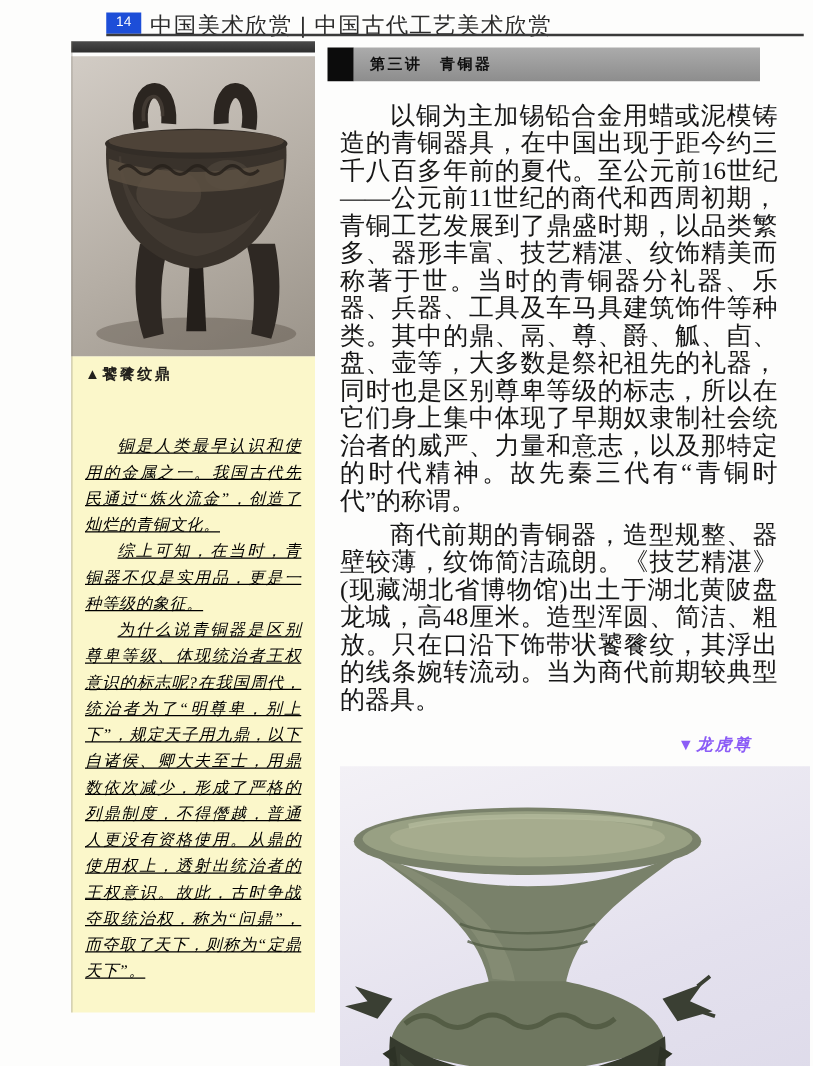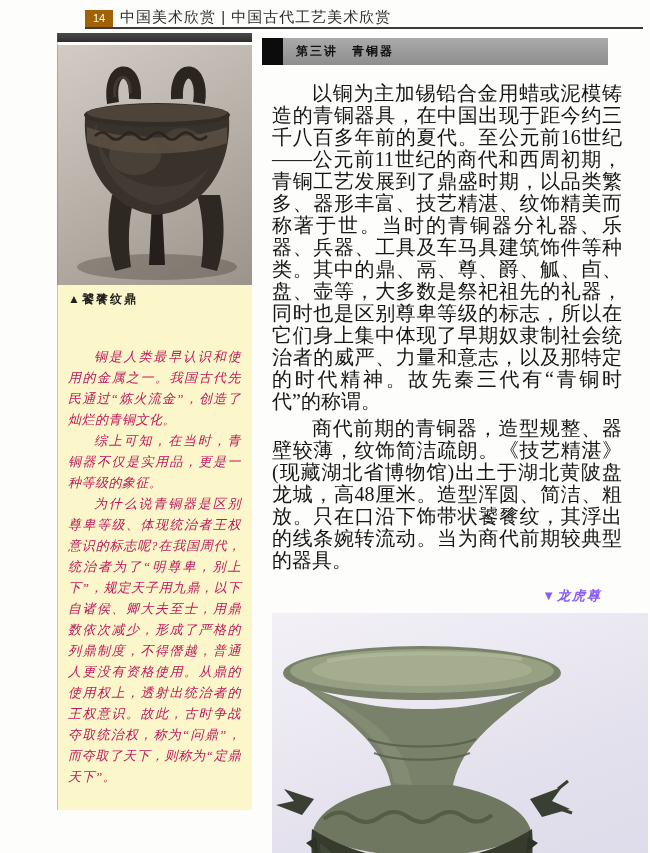--- a/index.html
+++ b/index.html
@@ -4,26 +4,26 @@
 <style>
   html,body{margin:0;padding:0;}
   body{
     width:650px;height:853px;position:relative;overflow:hidden;
     background:#fdfdfc;
     font-family:"Liberation Serif", serif;
   }
   
   .page-num{
     position:absolute;left:85px;top:10px;width:28px;height:17px;
-    background:#a16207;color:#fff;text-align:center;line-height:17px;
+    background:#1d4ed8;color:#fff;text-align:center;line-height:17px;
     font-family:"Liberation Sans", sans-serif;font-size:11px;
   }
   .header-title{
     position:absolute;left:120px;top:8px;
-    font-family:"Liberation Sans", sans-serif;font-size:15px;color:#2b2b2b;
+    font-family:"Liberation Sans", sans-serif;font-size:18px;color:#2b2b2b;
     letter-spacing:1px;white-space:nowrap;
   }
   .header-rule{
     position:absolute;left:85px;top:27px;width:558px;height:2px;background:#3a3a3a;
   }
   
   .sidebar{
     position:absolute;left:57px;top:33px;width:195px;height:822px;
   }
   .sidebar-topbar{height:9px;background:linear-gradient(#4a4a4a,#2e2e2e);margin-bottom:3px;}
@@ -34,22 +34,22 @@
   .ding-photo svg{display:block;}
   .sidebar-panel{
     background:#fbf7ca;height:525px;box-sizing:border-box;padding:3px 11px 0 11px;
   }
   .ding-caption{
     font-size:12px;font-weight:bold;color:#22201c;letter-spacing:2px;
     padding-top:3px;
   }
   .sidebar-text{margin-top:38px;}
   .sidebar-text p{
-    margin:0;font-size:13px;line-height:21px;color:#be185d;
-    font-style:italic;text-indent:2em;text-align:justify;letter-spacing:0.5px;
+    margin:0;font-size:13px;line-height:21px;color:#000000;
+    font-style:italic;text-indent:2em;text-align:justify;letter-spacing:0.5px;text-decoration:underline;
   }
   .gutter-line{
     position:absolute;left:57px;top:33px;width:1px;height:777px;
     background:rgba(110,104,95,0.35);
   }
   
   .main-col{position:absolute;left:262px;top:38px;width:386px;}
   .section-bar{display:flex;height:27px;width:346px;}
   .section-square{width:21px;height:27px;background:#0c0c0c;}
   .section-title{

